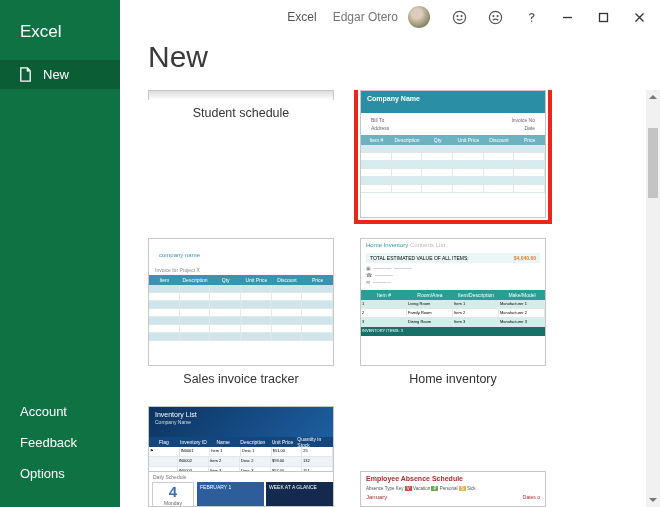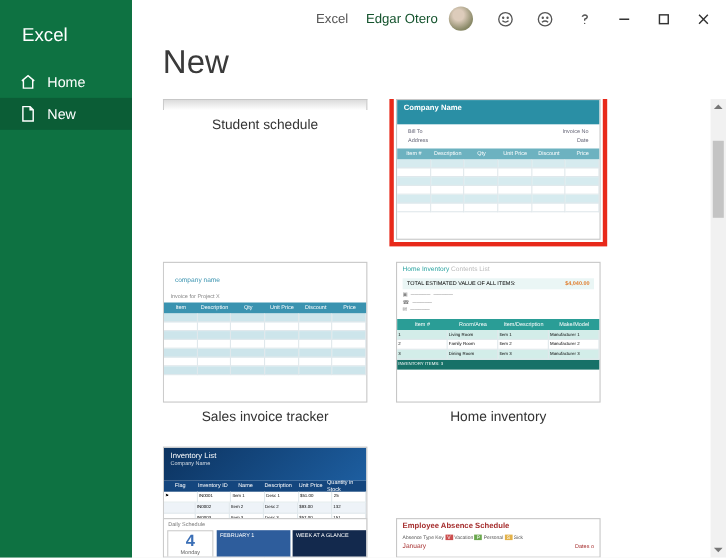--- a/index.html
+++ b/index.html
@@ -16,21 +16,21 @@
 .nav-icon { width: 15px; height: 15px; display: inline-flex; align-items: center; justify-content: center; }
 .nav-icon svg { width: 15px; height: 15px; fill: none; stroke: #fff; stroke-width: 1.4; }
 .sidebar-spacer { flex: 1; }
 .sidebar-bottom { padding-bottom: 18px; }
 .bottom-item { padding: 8px 0 8px 20px; font-size: 13px; cursor: pointer; }
 
 
 .main { flex: 1; display: flex; flex-direction: column; background: #fff; position: relative; }
 .titlebar { height: 34px; display: flex; align-items: center; justify-content: flex-end; padding-right: 4px; gap: 2px; color: #444; }
 .tb-app { font-size: 12px; margin-right: 14px; color: #555; }
-.tb-user { font-size: 12px; margin-right: 8px; color: #14532d; }
+.tb-user { font-size: 12px; margin-right: 8px; color: #737373; }
 .tb-avatar { width: 22px; height: 22px; border-radius: 50%; background: radial-gradient(circle at 40% 35%, #dcb 25%, #886 70%); margin-right: 10px; }
 .tb-icon { width: 34px; height: 30px; display: inline-flex; align-items: center; justify-content: center; cursor: pointer; }
 .tb-icon svg { width: 15px; height: 15px; fill: none; stroke: #555; stroke-width: 1.3; }
 .tb-icon.win svg { width: 11px; height: 11px; }
 
 
 .content { flex: 1; padding: 6px 24px 0 28px; overflow: hidden; position: relative; }
 .page-title { font-size: 30px; font-weight: 300; color: #3a3a3a; margin-bottom: 14px; }
 .scroll-area { position: absolute; left: 28px; right: 2px; top: 56px; bottom: 0; overflow: hidden; }
 .grid { display: flex; flex-wrap: wrap; gap: 20px 26px; width: 480px; }
@@ -66,38 +66,35 @@
 </head>
 <body>
 
 <div class="app">
 
   <div class="sidebar">
     <div class="sidebar-top">
       <div class="sidebar-title">Excel</div>
     </div>
     <div class="sidebar-nav">
-      <div class="nav-item">
-        <span class="nav-icon">
-          <svg viewBox="0 0 16 16">
-              <path d="M2 7 L8 2 L14 7 M3.5 6 V14 H12.5 V6"></path>
-            </svg>
-        </span>
-        <span>Home</span>
-      </div>
       <div class="nav-item active">
         <span class="nav-icon">
           <svg viewBox="0 0 16 16">
               <path d="M3 1 H10 L13 4 V15 H3 Z M10 1 V4 H13"></path>
             </svg>
         </span>
         <span>New</span>
       </div>
     </div>
     <div class="sidebar-spacer"></div>
+    <div class="sidebar-bottom">
+      <div class="bottom-item">Account</div>
+      <div class="bottom-item">Feedback</div>
+      <div class="bottom-item">Options</div>
+    </div>
   </div>
 
   <div class="main">
     <div class="titlebar">
       <span class="tb-app">Excel</span>
       <span class="tb-user">Edgar Otero</span>
       <span class="tb-avatar"></span>
       <span class="tb-icon">
         <svg viewBox="0 0 16 16">
             <circle cx="8" cy="8" r="6.5"></circle>

